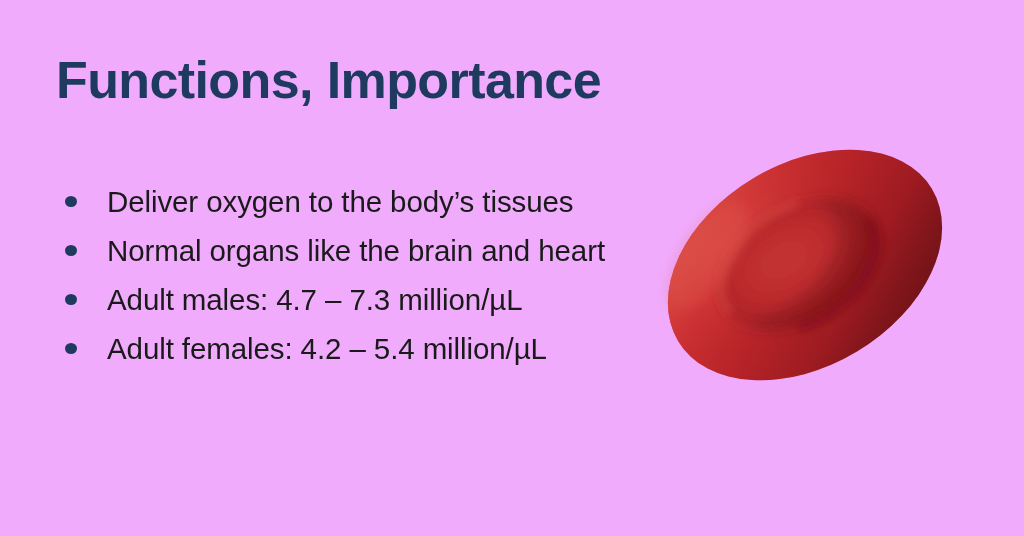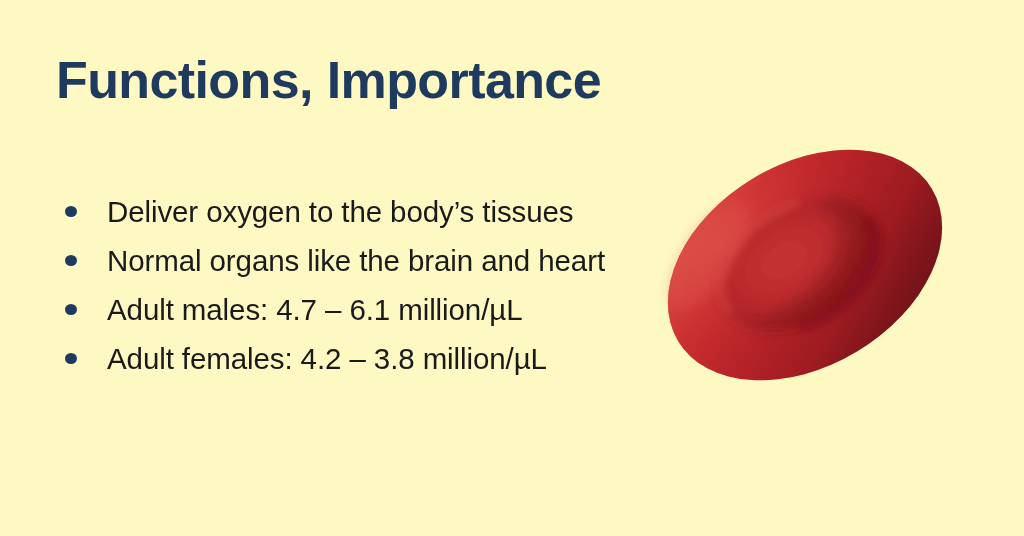--- a/index.html
+++ b/index.html
@@ -13,21 +13,21 @@
     height: 536px;
     overflow: hidden;
     font-family: "Liberation Sans", sans-serif;
     background: #fefdf9;
   }
 
   #slide {
     position: relative;
     width: 1024px;
     height: 536px;
-    background: #fef9c3;
+    background: #f0abfc;
     box-sizing: border-box;
   }
 
   
   #title-block {
     position: absolute;
     left: 56px;
     top: 52px;
     width: 720px;
   }
@@ -38,21 +38,21 @@
     line-height: 56px;
     letter-spacing: -0.6px;
     color: #1e3a5f;
     white-space: nowrap;
   }
 
   
   #bullet-list {
     position: absolute;
     left: 58px;
-    top: 193px;
+    top: 183px;
     width: 615px;
     list-style: none;
     margin: 0;
     padding: 0;
   }
 
   .bullet-item {
     position: relative;
     padding-left: 49px;
     margin-bottom: 12px;
@@ -110,25 +110,25 @@
     <li class="bullet-item">
       <span class="bullet-dot"></span>
       <span class="bullet-text">Deliver oxygen to the body’s tissues</span>
     </li>
     <li class="bullet-item">
       <span class="bullet-dot"></span>
       <span class="bullet-text">Normal organs like the brain and heart</span>
     </li>
     <li class="bullet-item">
       <span class="bullet-dot"></span>
-      <span class="bullet-text">Adult males: 4.7 – 6.1 million/µL</span>
+      <span class="bullet-text">Adult males: 4.7 – 7.3 million/µL</span>
     </li>
     <li class="bullet-item">
       <span class="bullet-dot"></span>
-      <span class="bullet-text">Adult females: 4.2 – 3.8 million/µL</span>
+      <span class="bullet-text">Adult females: 4.2 – 5.4 million/µL</span>
     </li>
   </ul>
 
   <div id="rbc-figure">
     <svg viewBox="0 0 300 240" xmlns="http://www.w3.org/2000/svg">
       <defs>
 
         <linearGradient id="bodyGrad" x1="0.12" y1="0.05" x2="0.88" y2="0.95">
           <stop offset="0%" stop-color="#CE3232"></stop>
           <stop offset="22%" stop-color="#C8252B"></stop>

